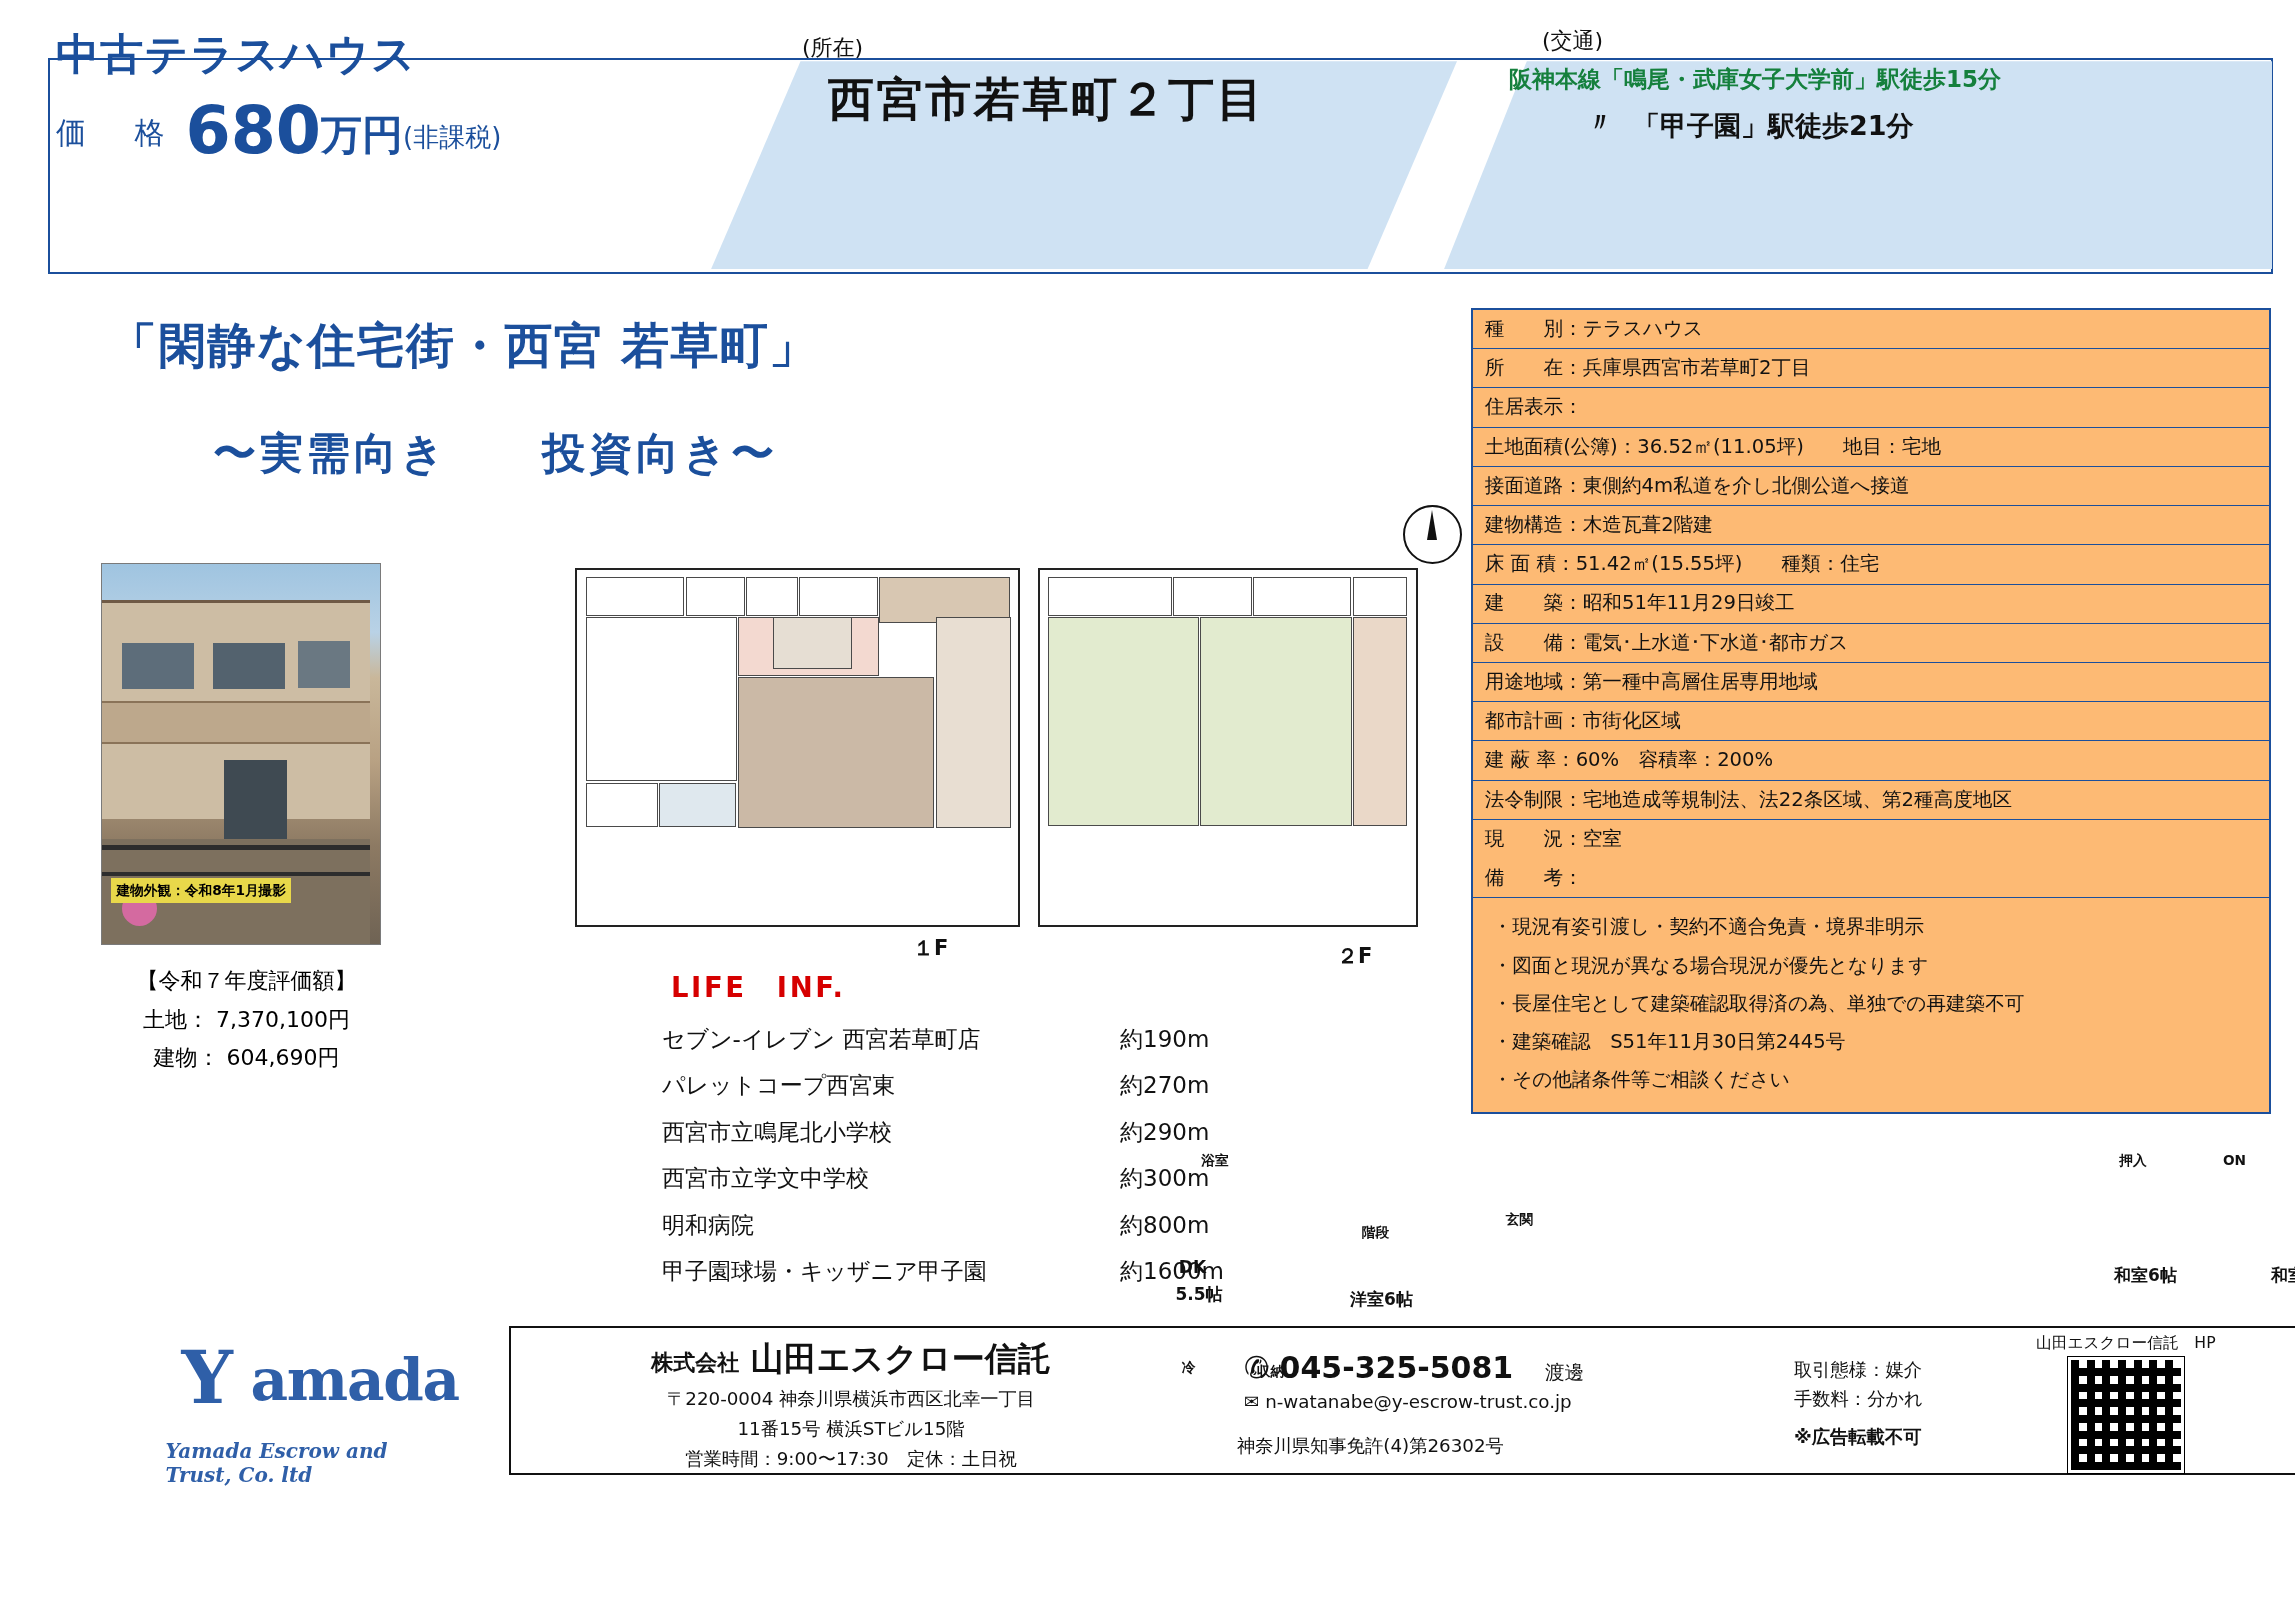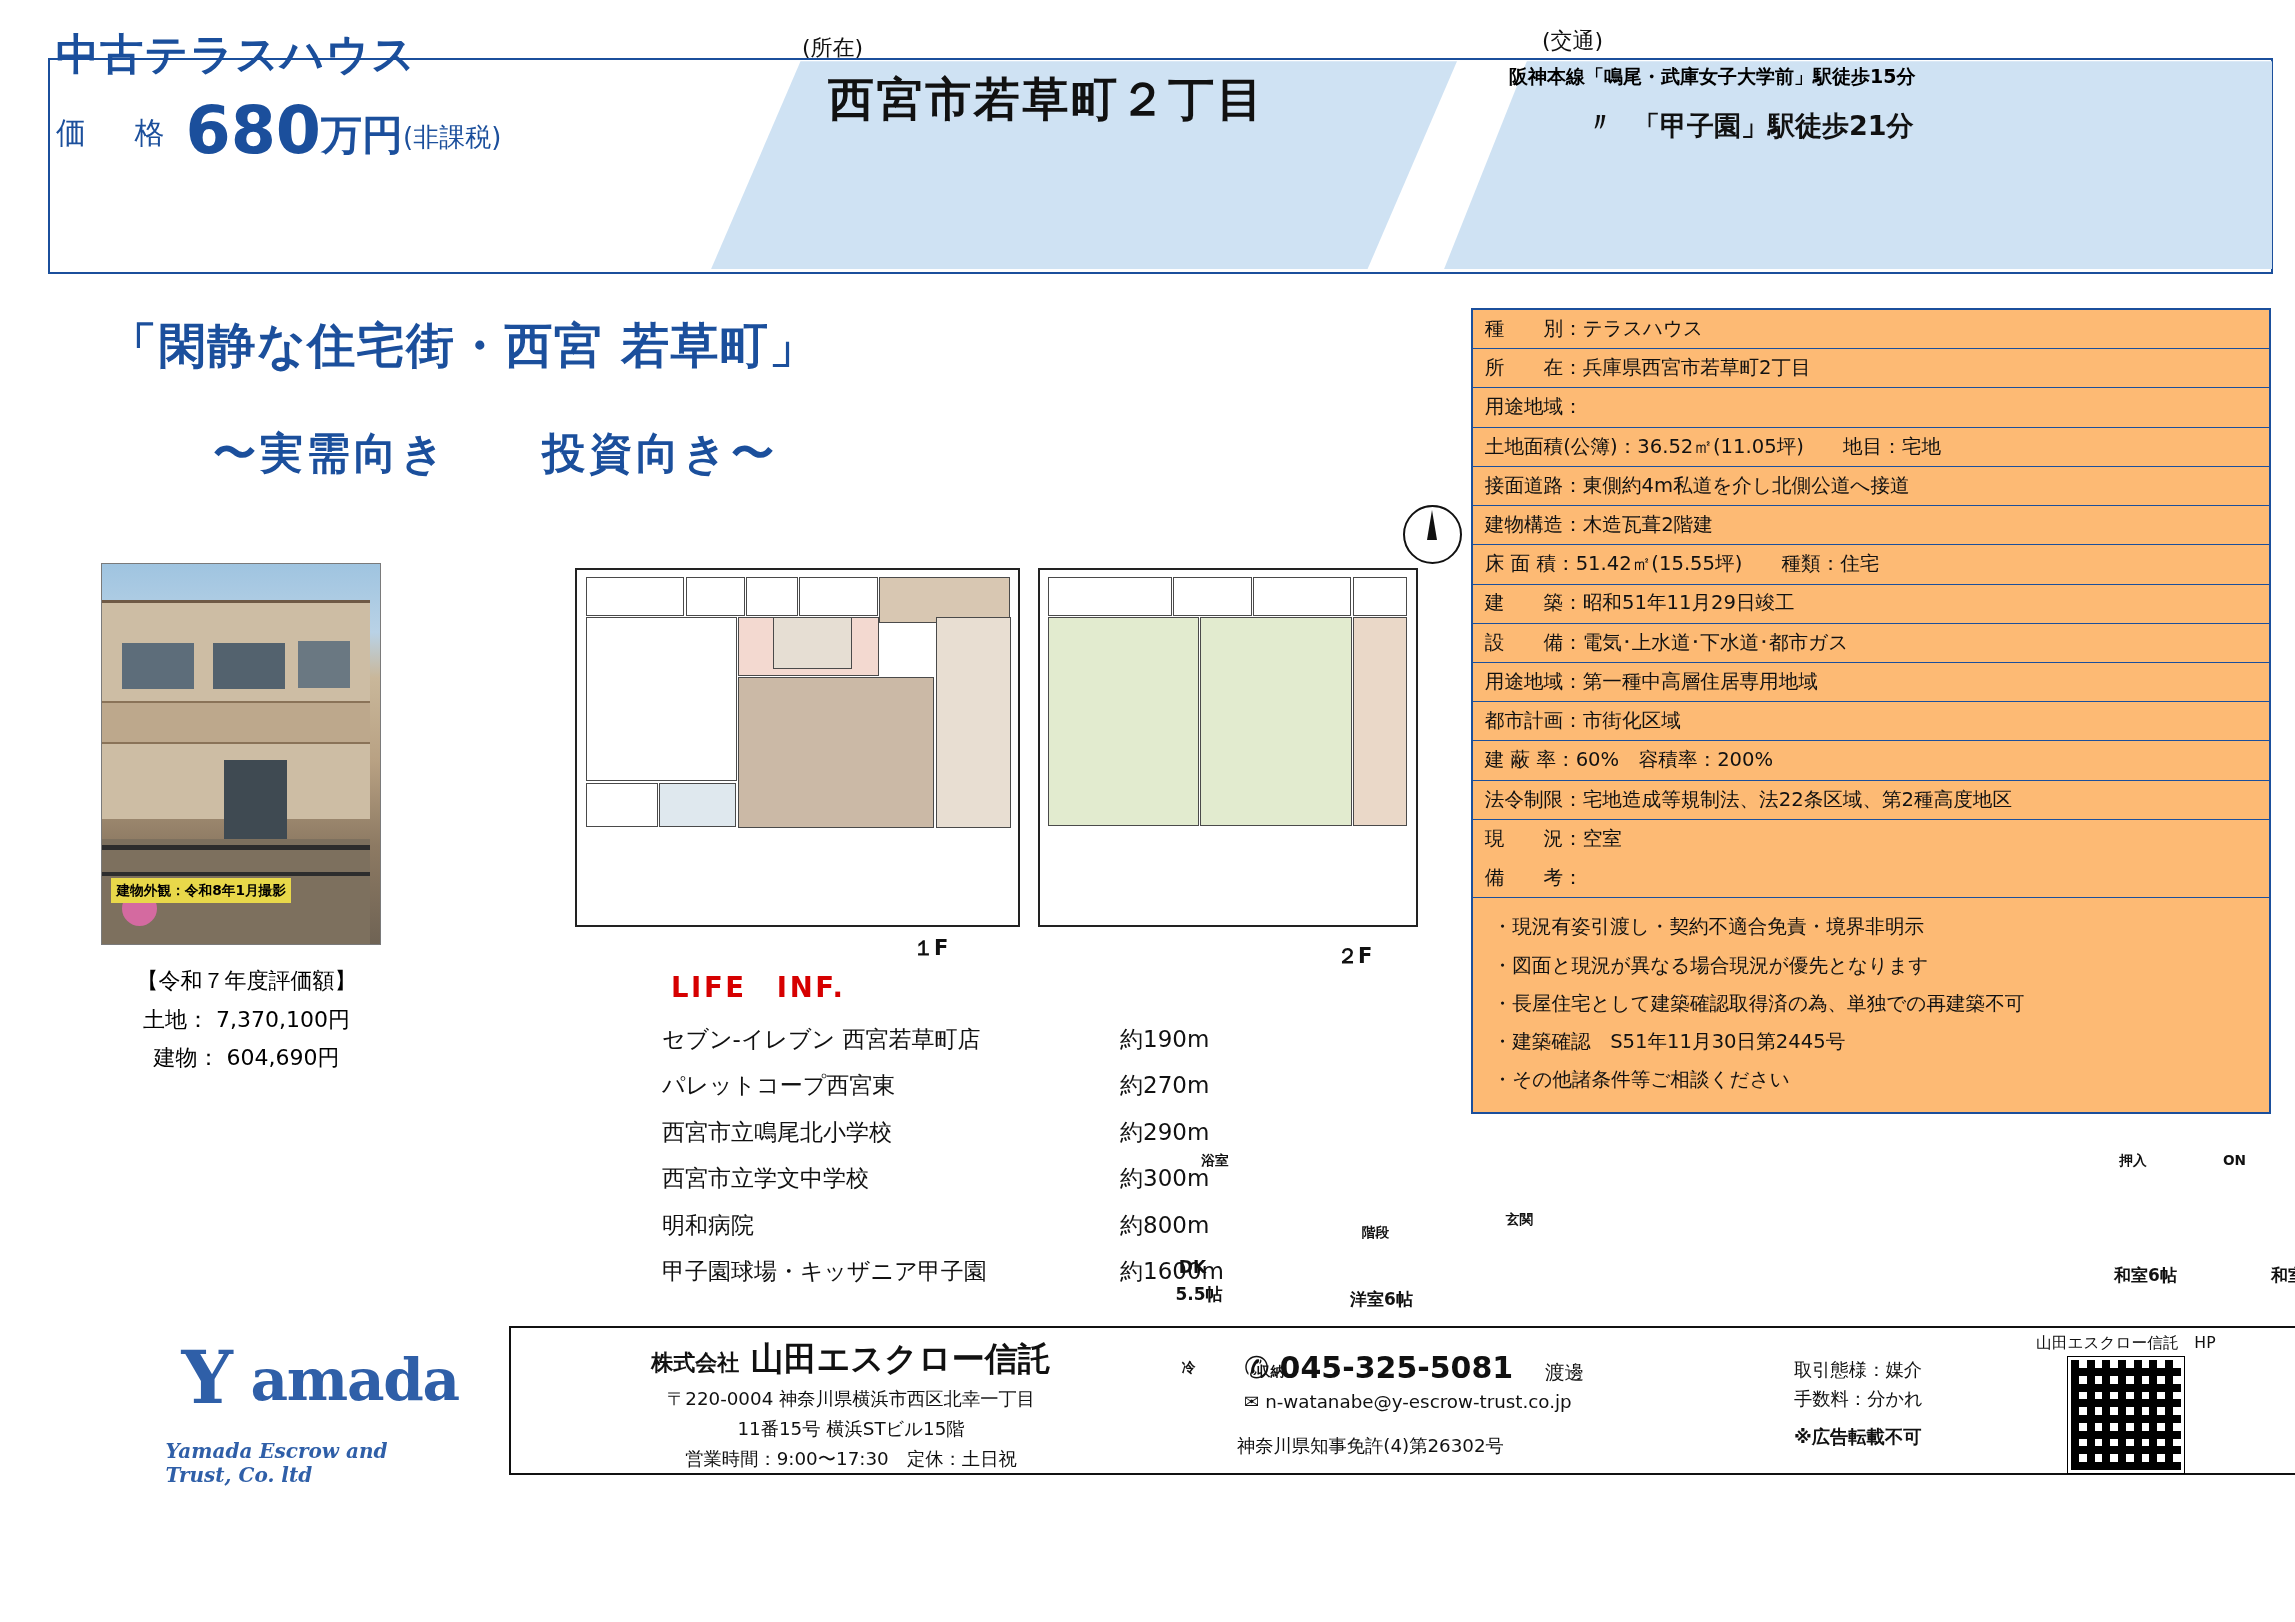--- a/index.html
+++ b/index.html
@@ -23,21 +23,21 @@
   .price-tax{font-size:26px;color:#1b4f9c;padding-bottom:7.9px;}
 
   .hdr-mid{position:absolute;left:661px;top:1.3px;width:746px;height:208px;background:#cfe2f3;
     clip-path:polygon(12% 0,100% 0,88% 100%,0 100%);}
   .mid-sub{position:absolute;left:785px;top:33px;font-size:22px;color:#111;}
   .mid-main{position:absolute;left:811px;top:69px;font-size:46px;font-weight:bold;color:#111;letter-spacing:2.6px;}
 
   .hdr-right{position:absolute;left:1394px;top:1.3px;width:828px;height:208px;background:#cfe2f3;
     clip-path:polygon(10% 0,100% 0,100% 100%,0 100%);}
   .rt-sub{position:absolute;left:1525px;top:26px;font-size:22px;color:#111;}
-  .rt-l1{position:absolute;left:1492px;top:64px;font-size:19px;font-weight:bold;color:#000000;}
+  .rt-l1{position:absolute;left:1492px;top:64px;font-size:23px;font-weight:bold;color:#15803d;}
   .rt-l2{position:absolute;left:1570px;top:108px;font-size:27px;font-weight:bold;color:#111;}
   .rt-dq{position:absolute;left:1570px;top:105px;font-size:26px;font-weight:bold;}
 
   
   .catch{position:absolute;left:92px;top:314px;font-size:48px;font-weight:bold;color:#1b4f9c;letter-spacing:1.3px;}
   .catch2{position:absolute;left:196px;top:425px;font-size:43px;font-weight:bold;color:#1b4f9c;letter-spacing:3.9px;}
 
   
   .photo{position:absolute;left:84px;top:563px;width:268px;height:380px;
     background:linear-gradient(180deg,#9fc4e0 0%,#b9d2e6 18%,#c9b79a 30%,#b8a183 52%,#8d7a63 74%,#6f6354 100%);
@@ -222,21 +222,21 @@
       <div class="life-row">
         <div class="life-name">甲子園球場・キッザニア甲子園</div>
         <div class="life-dist">約1600m</div>
       </div>
     </div>
 
   <div class="spec">
     <div id="spec-rows">
         <div class="spec-row">種　　別：テラスハウス</div>
         <div class="spec-row">所　　在：兵庫県西宮市若草町2丁目</div>
-        <div class="spec-row">用途地域：</div>
+        <div class="spec-row">住居表示：</div>
         <div class="spec-row">土地面積(公簿)：36.52㎡(11.05坪)　　地目：宅地</div>
         <div class="spec-row">接面道路：東側約4m私道を介し北側公道へ接道</div>
         <div class="spec-row">建物構造：木造瓦葺2階建</div>
         <div class="spec-row">床 面 積：51.42㎡(15.55坪)　　種類：住宅</div>
         <div class="spec-row">建　　築：昭和51年11月29日竣工</div>
         <div class="spec-row">設　　備：電気･上水道･下水道･都市ガス</div>
         <div class="spec-row">用途地域：第一種中高層住居専用地域</div>
         <div class="spec-row">都市計画：市街化区域</div>
         <div class="spec-row">建 蔽 率：60%　容積率：200%</div>
         <div class="spec-row">法令制限：宅地造成等規制法、法22条区域、第2種高度地区</div>

